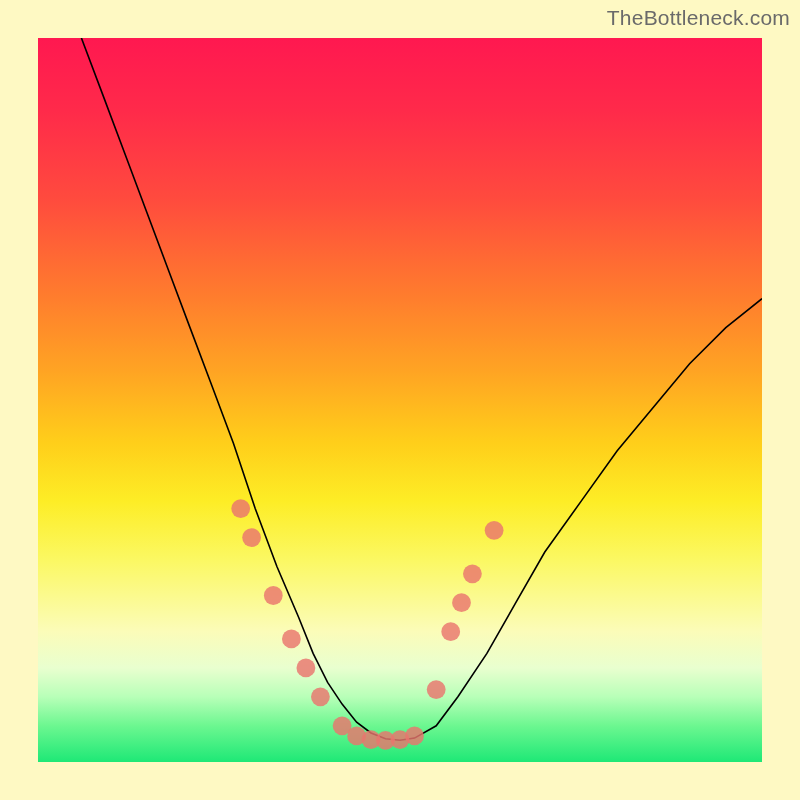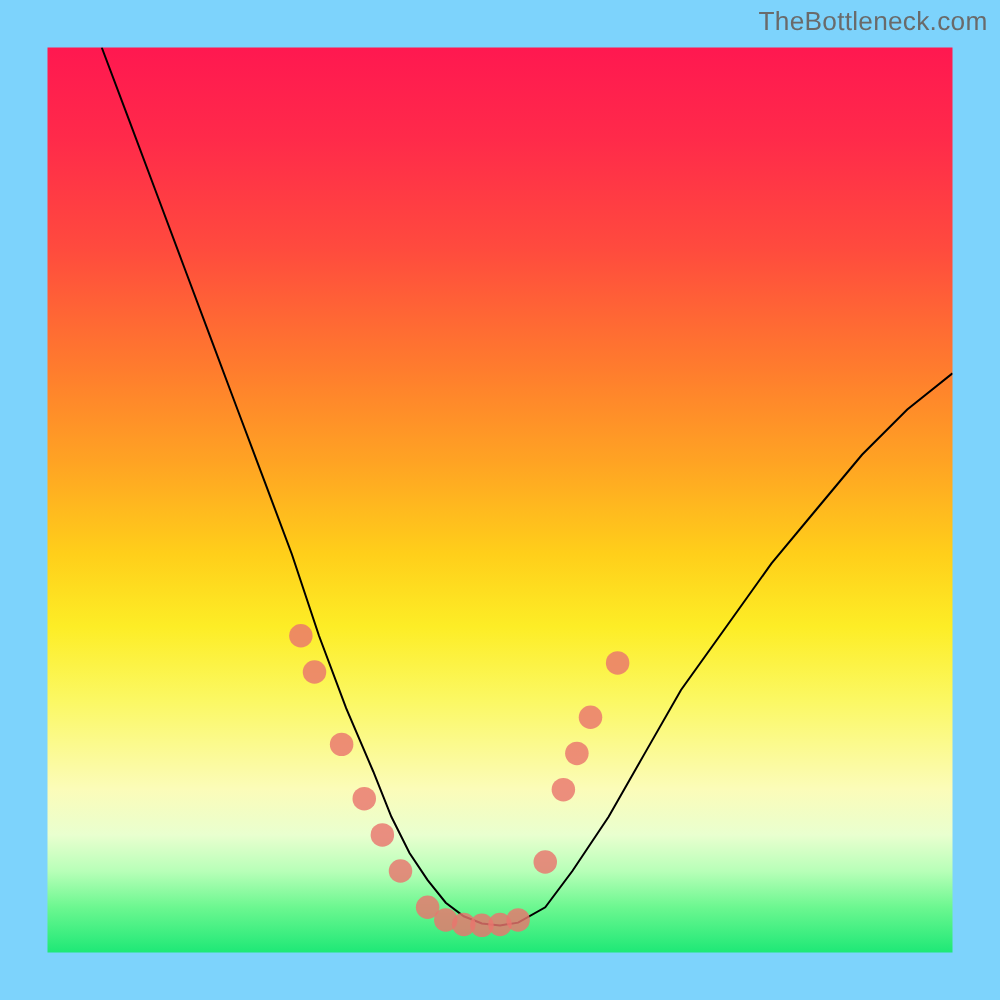--- a/index.html
+++ b/index.html
@@ -8,21 +8,21 @@
     width: 800px;
     height: 800px;
     background: #000;
     overflow: hidden;
     font-family: Arial, Helvetica, sans-serif;
   }
   .frame {
     position: relative;
     width: 800px;
     height: 800px;
-    background: #7dd3fc;
+    background: #fef9c3;
   }
   .plot-area {
     position: absolute;
     left: 38px;
     top: 38px;
     width: 724px;
     height: 724px;
     
     background: linear-gradient(
       to bottom,

